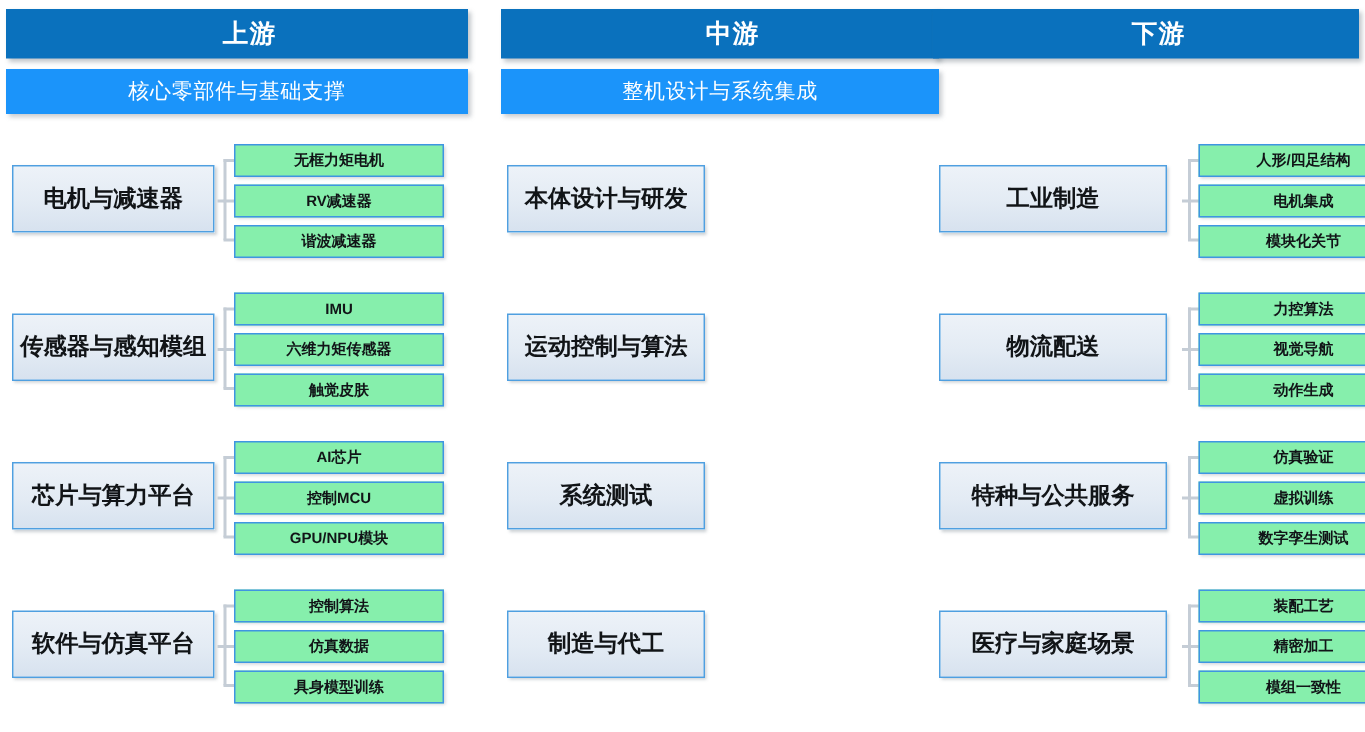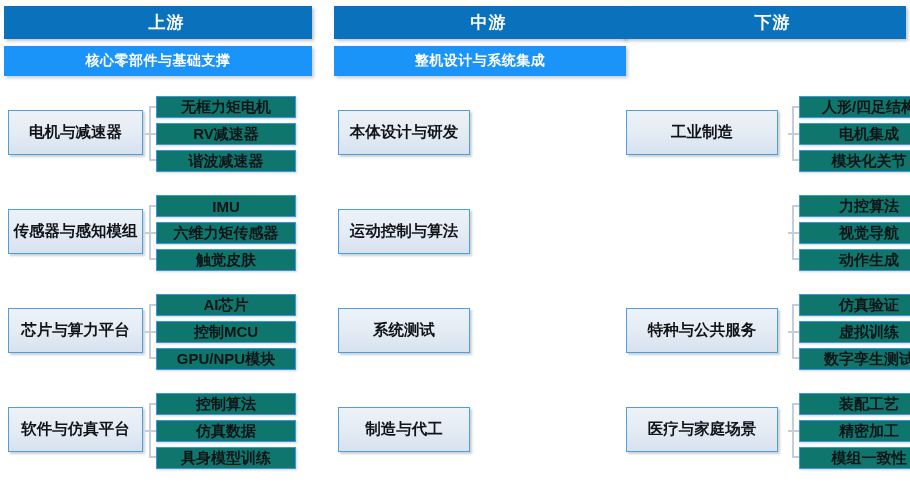--- a/index.html
+++ b/index.html
@@ -40,21 +40,21 @@
   }
   .tier-sub{
     position:absolute;
     left:0;right:0;
     top:46px;height:30px;
     background:#1b94fa;
     box-shadow:2px 2px 3px rgba(120,130,140,.40);
     display:flex;align-items:center;justify-content:center;
     color:#ffffff;
     font-size:14px;
-    font-weight:bold;
+    font-weight:normal;
     letter-spacing:.5px;
   }
 
   
   .group{
     position:absolute;
     left:0;right:0;
     height:82px;
   }
   .g0{top:92px;}
@@ -115,25 +115,25 @@
     position:absolute;
     top:0;
   }
   #col-0 .items{left:152px;width:140px;}
   #col-1 .items{left:465px;width:140px;}
   #col-2 .items{left:763px;width:140px;}
   .item{
     position:absolute;
     left:0;right:0;
     height:22px;
-    background:#0f766e;
+    background:#86efac;
     border:1.5px solid #3f95e2;
     box-shadow:1.2px 1.2px 2px rgba(150,158,168,.42);
     display:flex;align-items:center;justify-content:center;
-    font-size:15px;
+    font-size:10px;
     font-weight:bold;
     color:#111417;
     box-sizing:border-box;
     white-space:nowrap;
   }
   .i0{top:4px;}
   .i1{top:31px;}
   .i2{top:58px;}
 </style>
 </head>
@@ -285,20 +285,29 @@
     <div class="group g0">
       <div class="cat">工业制造</div>
 
       <div class="items">
         
         
         
       </div>
     </div>
 
+    <div class="group g1">
+      <div class="cat">物流配送</div>
+
+      <div class="items">
+        
+        
+        
+      </div>
+    </div>
 
     <div class="group g2">
       <div class="cat">特种与公共服务</div>
 
       <div class="items">
         
         
         
       </div>
     </div>

